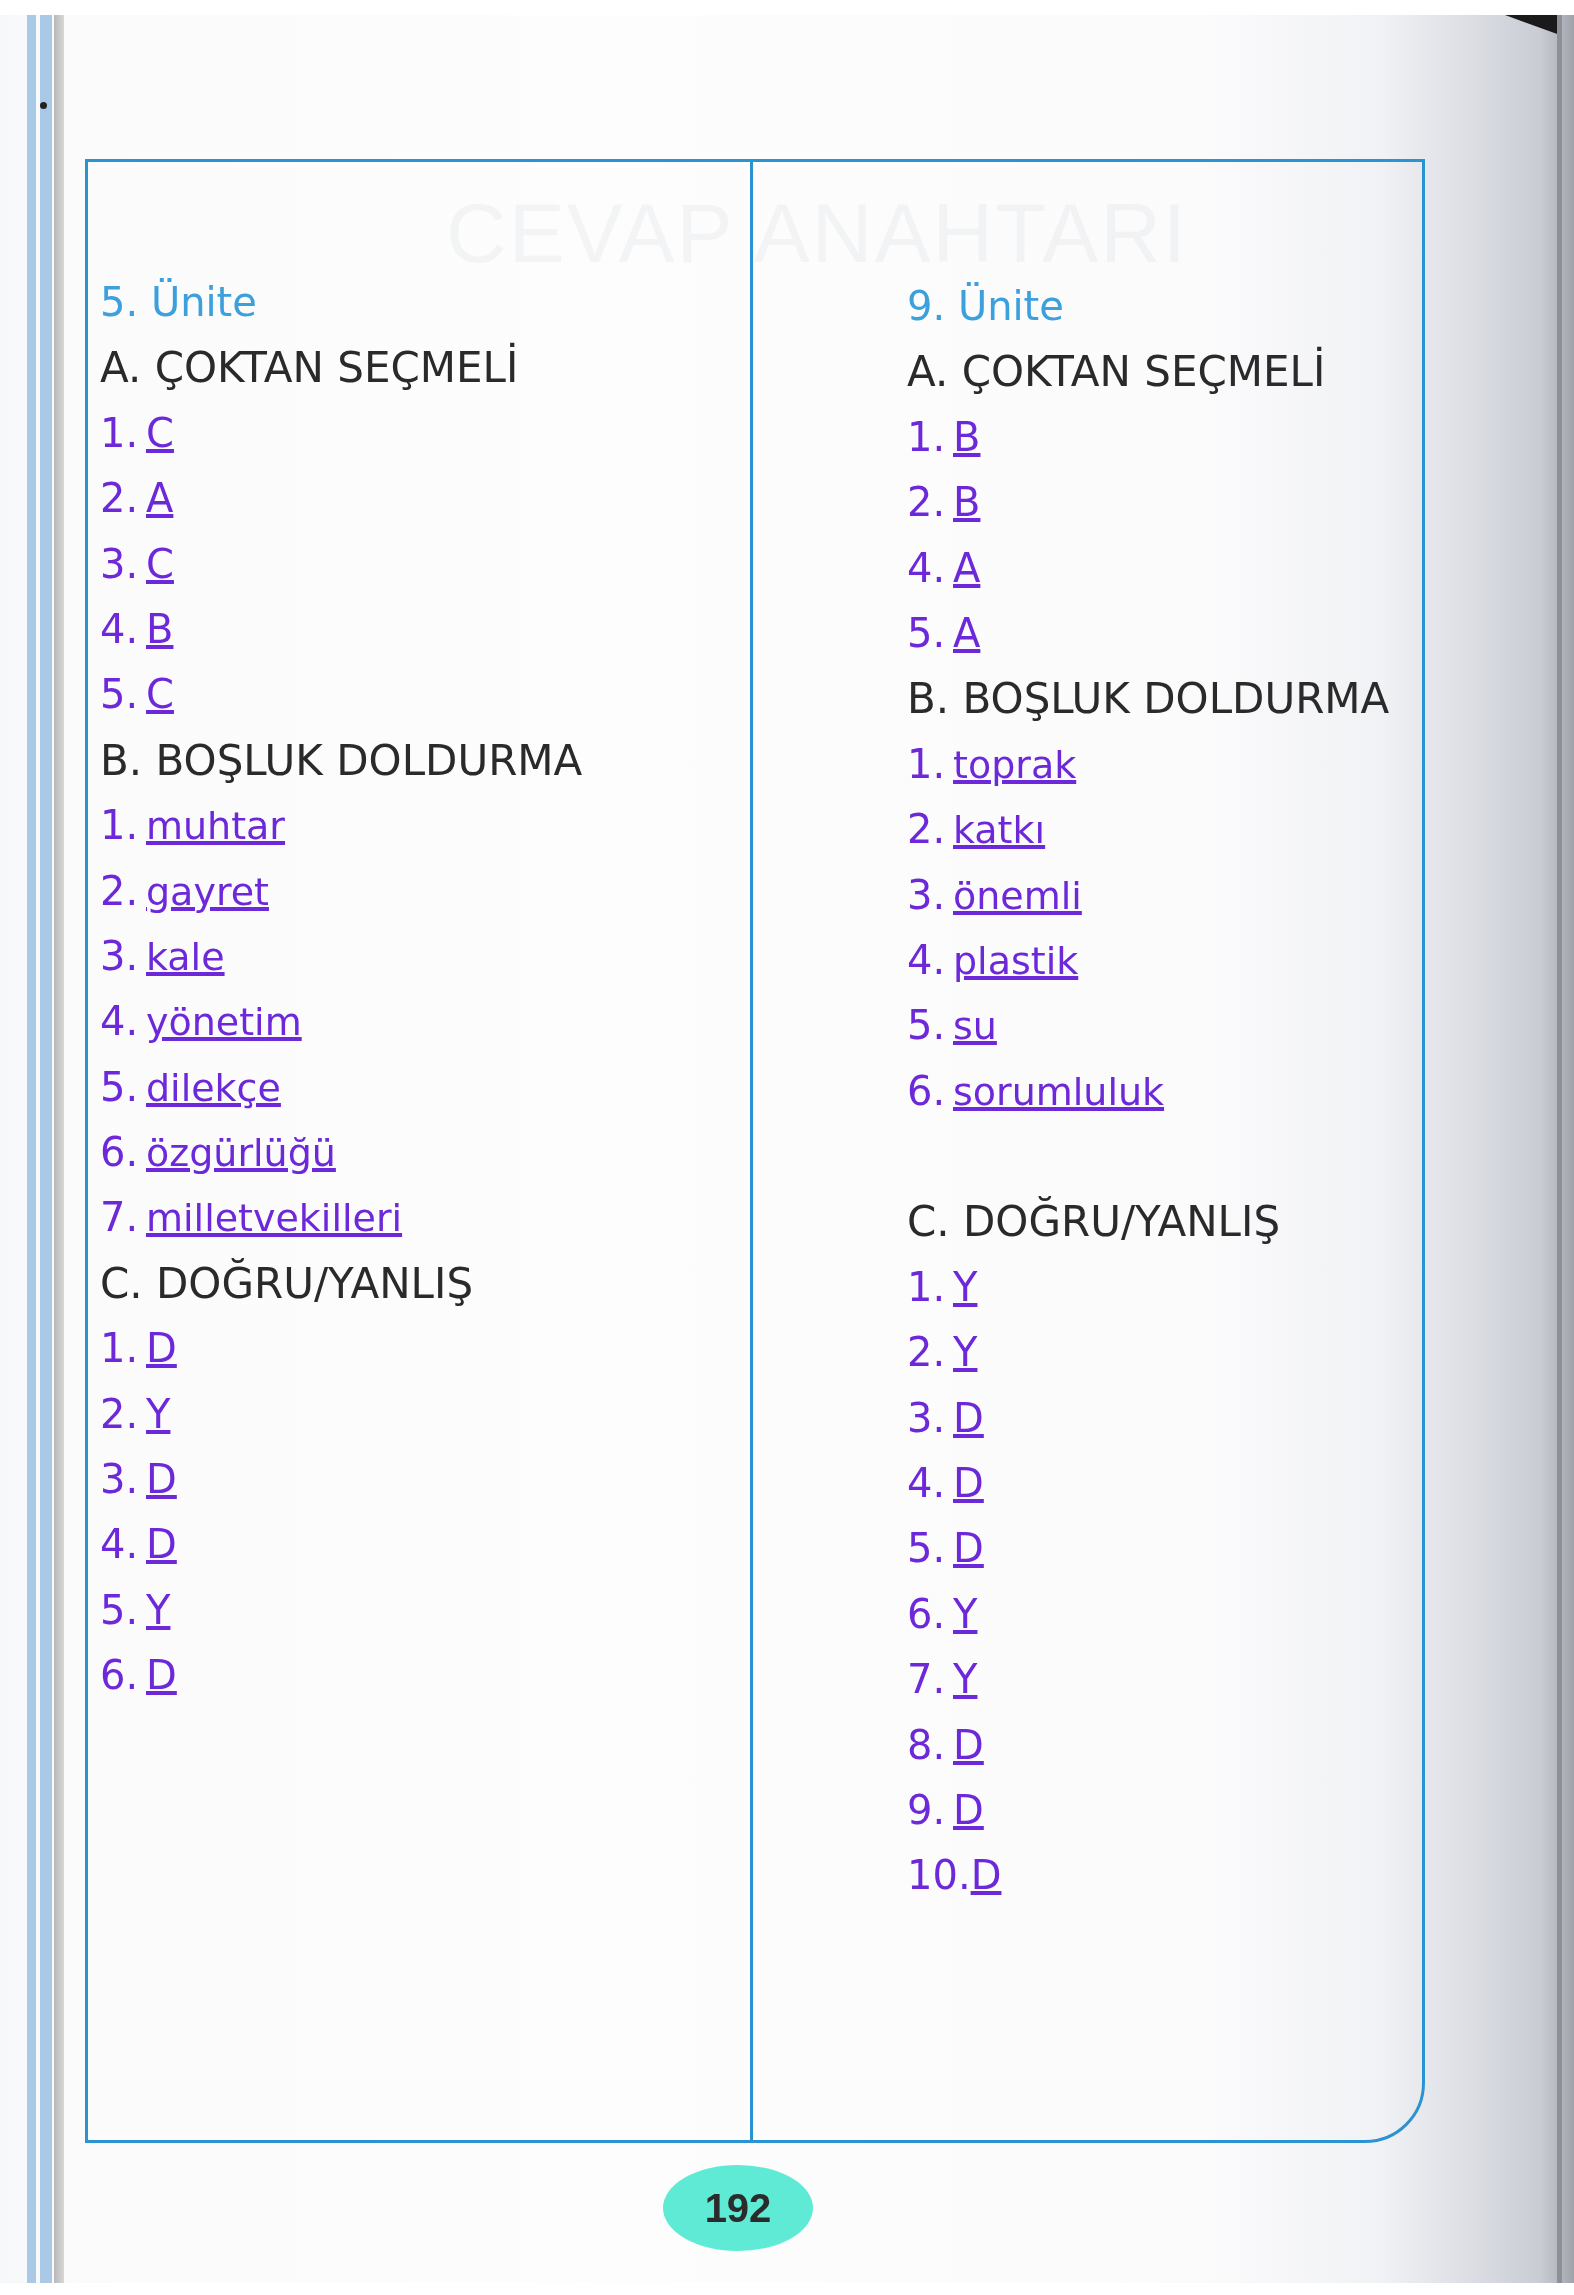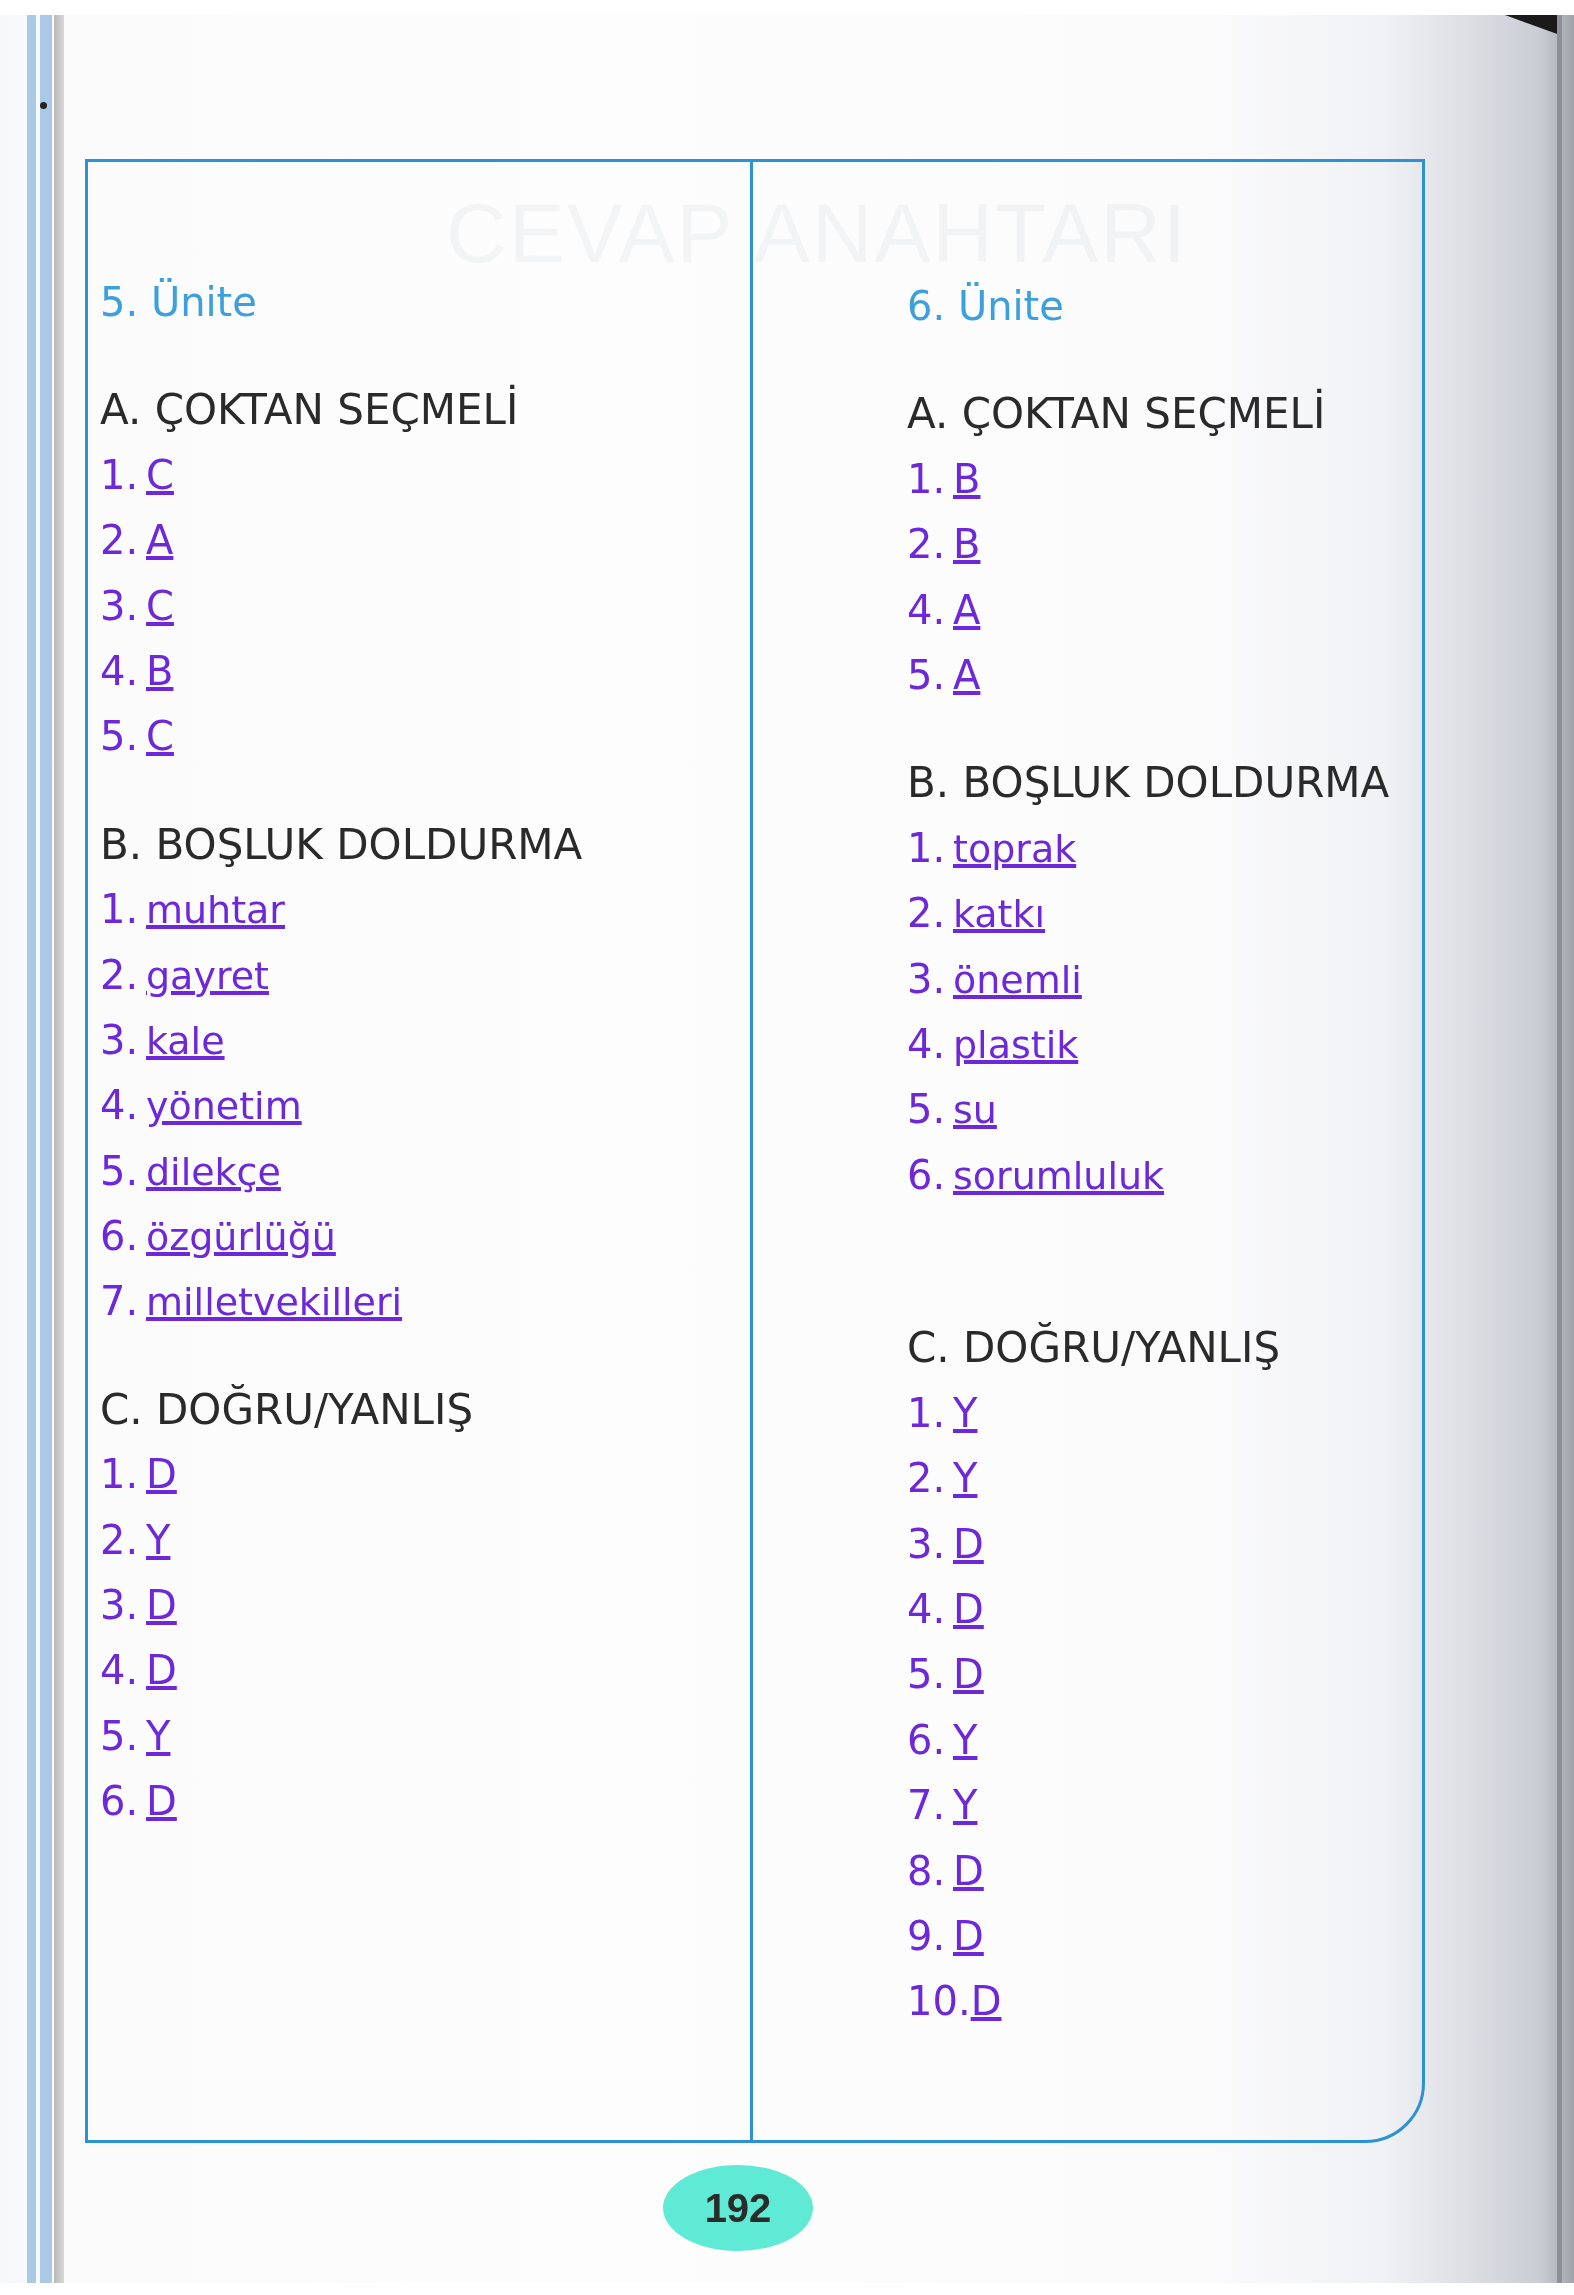--- a/index.html
+++ b/index.html
@@ -93,21 +93,20 @@
     color: #2d2d2d;
   }
   .unit-title {
     font-size: 40px;
     color: #3ba0dc;
     font-weight: normal;
   }
   .section-title {
     font-size: 42px;
     color: #2a2a2a;
-    margin-top: 42px;
   }
   .answer {
     font-size: 40px;
     color: #6d28d9;
     text-decoration: underline;
   }
   .answer .num { display: inline-block; min-width: 46px; }
   .answer .word { font-size: 38px; }
   .spacer { height: 65.4px; }
   .page-badge {
@@ -170,21 +169,21 @@
       <div class="line answer"><span class="num">1.</span><span>D</span></div>
       <div class="line answer"><span class="num">2.</span><span>Y</span></div>
       <div class="line answer"><span class="num">3.</span><span>D</span></div>
       <div class="line answer"><span class="num">4.</span><span>D</span></div>
       <div class="line answer"><span class="num">5.</span><span>Y</span></div>
       <div class="line answer"><span class="num">6.</span><span>D</span></div>
     </div>
   </div>
 
   <div class="column col-right">
-    <div class="line unit-title">6. Ünite</div>
+    <div class="line unit-title">9. Ünite</div>
 
     <div class="line section-title">A. ÇOKTAN SEÇMELİ</div>
     <div>
       <div class="line answer"><span class="num">1.</span><span>B</span></div>
       <div class="line answer"><span class="num">2.</span><span>B</span></div>
       <div class="line answer"><span class="num">4.</span><span>A</span></div>
       <div class="line answer"><span class="num">5.</span><span>A</span></div>
     </div>
 
     <div class="line section-title">B. BOŞLUK DOLDURMA</div>

